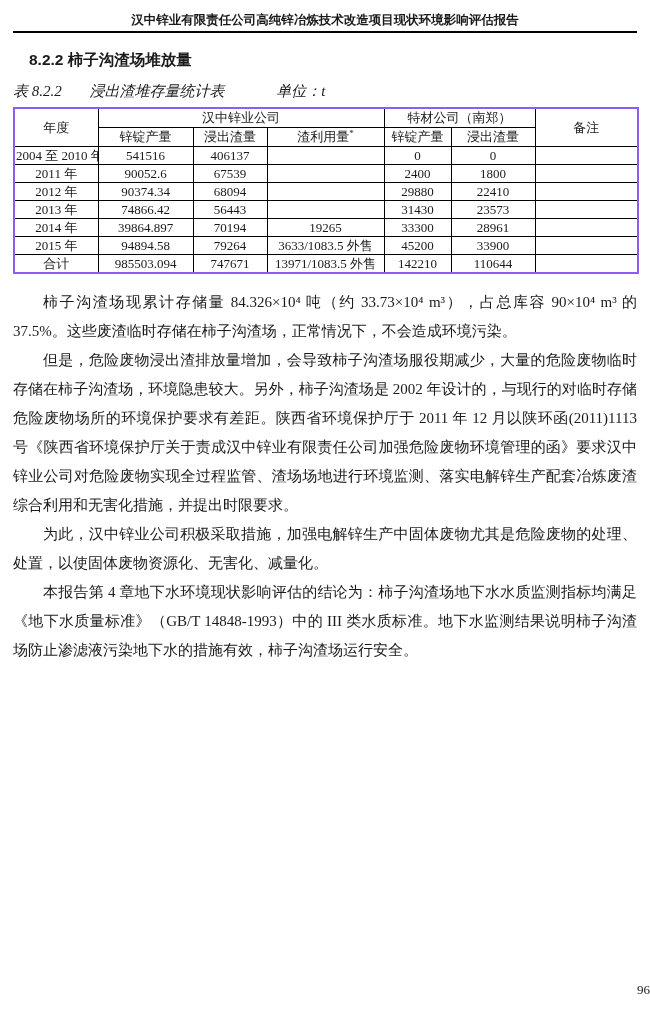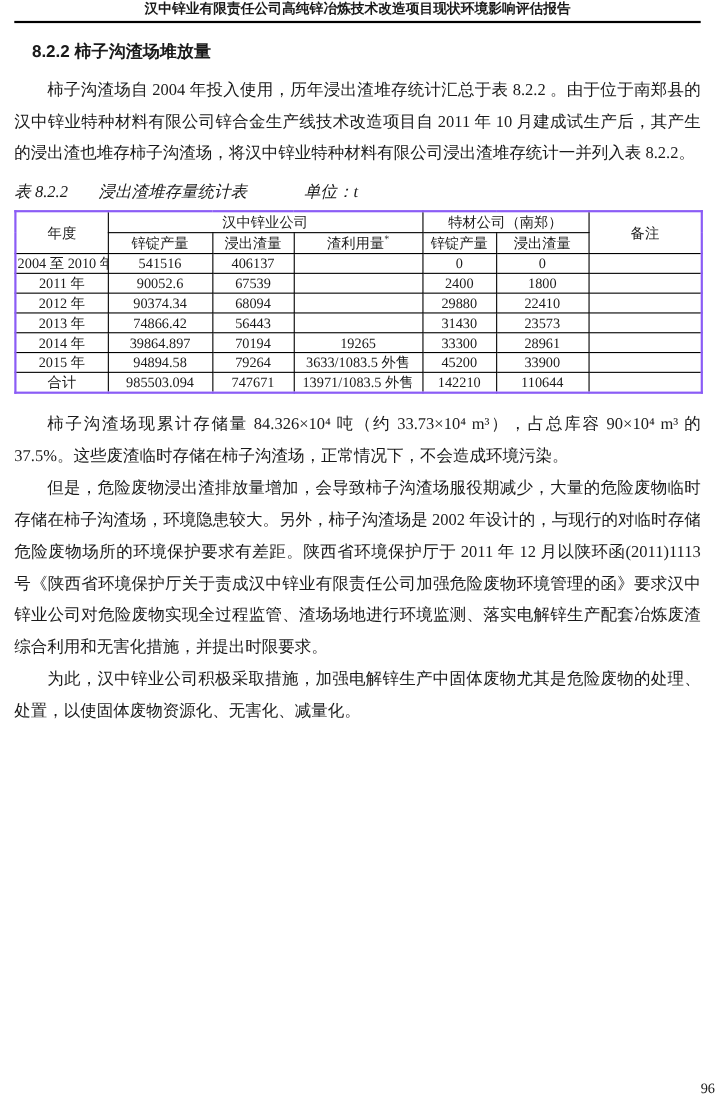--- a/index.html
+++ b/index.html
@@ -5,21 +5,21 @@
   * { box-sizing: border-box; }
   html, body { margin: 0; padding: 0; }
   body {
     width: 650px; height: 1011px;
     background: #ffffff;
     color: #1a1a1a;
     font-family: "Liberation Serif", "DejaVu Serif", serif;
     position: relative;
     overflow: hidden;
   }
-  .page { padding: 1px 13px 0 13px; position: relative; height: 100%; }
+  .page { padding: 13px 13px 0 13px; position: relative; height: 100%; }
 
   .page-header {
     text-align: center;
     font-family: "Liberation Sans", "DejaVu Sans", sans-serif;
     font-weight: bold;
     font-size: 12.5px;
     line-height: 15px;
     padding-bottom: 3px;
     border-bottom: 2px solid #000;
   }
@@ -89,21 +89,20 @@
 <body>
 
 <div class="page">
 
   <div class="page-header">
     <span>汉中锌业有限责任公司高纯锌冶炼技术改造项目现状环境影响评估报告</span>
   </div>
 
   <h2 class="sec-heading">8.2.2 柿子沟渣场堆放量</h2>
 
-  <p class="body-para">柿子沟渣场自 2004 年投入使用，历年浸出渣堆存统计汇总于表 8.2.2 。由于位于南郑县的汉中锌业特种材料有限公司锌合金生产线技术改造项目自 2011 年 10 月建成试生产后，其产生的浸出渣也堆存柿子沟渣场，将汉中锌业特种材料有限公司浸出渣堆存统计一并列入表 8.2.2。</p>
 
   <div class="table-caption">
     <span>表 8.2.2</span>
     <span class="cap-title">浸出渣堆存量统计表</span>
     <span class="cap-unit">单位：t</span>
   </div>
 
   <table class="data-table">
     <colgroup>
       <col style="width:84px">
@@ -194,16 +193,17 @@
       </tr>
     </tbody>
   </table>
 
 
   <p class="body-para spaced-top">柿子沟渣场现累计存储量 84.326×10⁴ 吨（约 33.73×10⁴ m³），占总库容 90×10⁴ m³ 的 37.5%。这些废渣临时存储在柿子沟渣场，正常情况下，不会造成环境污染。</p>
   <p class="body-para">但是，危险废物浸出渣排放量增加，会导致柿子沟渣场服役期减少，大量的危险废物临时存储在柿子沟渣场，环境隐患较大。另外，柿子沟渣场是 2002 年设计的，与现行的对临时存储危险废物场所的环境保护要求有差距。陕西省环境保护厅于 2011 年 12 月以陕环函(2011)1113 号《陕西省环境保护厅关于责成汉中锌业有限责任公司加强危险废物环境管理的函》要求汉中锌业公司对危险废物实现全过程监管、渣场场地进行环境监测、落实电解锌生产配套冶炼废渣综合利用和无害化措施，并提出时限要求。</p>
   <p class="body-para">为此，汉中锌业公司积极采取措施，加强电解锌生产中固体废物尤其是危险废物的处理、处置，以使固体废物资源化、无害化、减量化。</p>
 
 
+  <p class="body-para">本报告第 4 章地下水环境现状影响评估的结论为：柿子沟渣场地下水水质监测指标均满足《地下水质量标准》（GB/T 14848-1993）中的 III 类水质标准。地下水监测结果说明柿子沟渣场防止渗滤液污染地下水的措施有效，柿子沟渣场运行安全。</p>
 
   <div class="page-footer">96</div>
 
 </div>
 
 </body></html>

